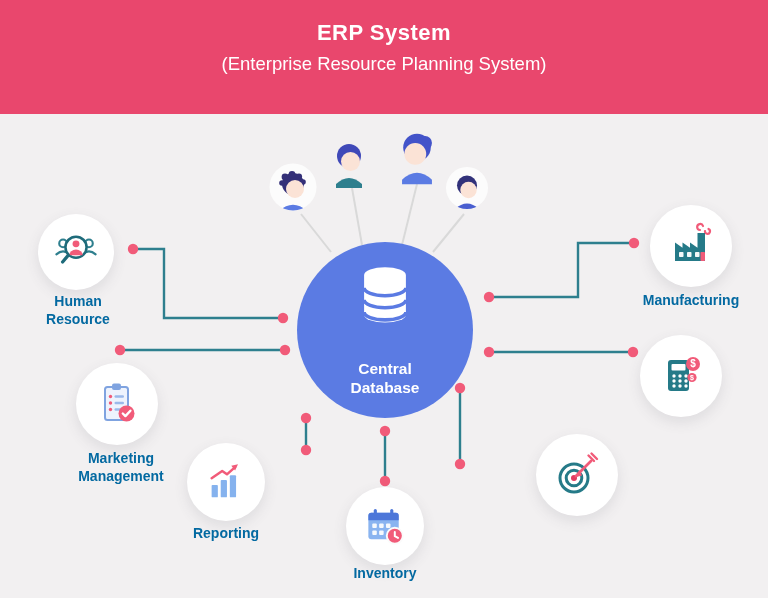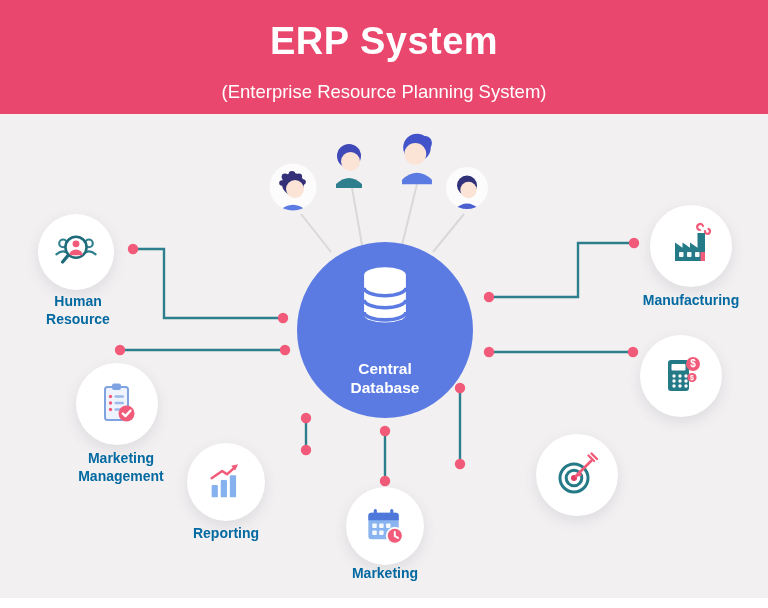--- a/index.html
+++ b/index.html
@@ -1,21 +1,21 @@
 <!DOCTYPE html>
 <html><head>
 <meta charset="utf-8">
 <style>
   html,body{margin:0;padding:0;}
   .page{position:relative;width:768px;height:608px;background:#fff;overflow:hidden;
         font-family:"Liberation Sans",sans-serif;}
   .header{position:absolute;top:0;left:0;width:768px;height:114px;background:#e9476d;
           color:#fff;text-align:center;}
-  .header h1{margin:0;padding-top:20px;font-size:38px;letter-spacing:.5px;font-weight:700;}
-  .header .subtitle{margin-top:18px;font-size:18.5px;font-weight:400;}
+  .header h1{margin:0;padding-top:20px;font-size:22px;letter-spacing:.5px;font-weight:700;}
+  .header .subtitle{margin-top:7px;font-size:18.5px;font-weight:400;}
   .bg-panel{position:absolute;top:114px;left:0;width:768px;height:484px;background:#f2f0f1;}
   .overlay{position:absolute;top:0;left:0;}
   .center-node{position:absolute;left:297px;top:242px;width:176px;height:176px;border-radius:50%;
                background:#5b7be3;display:flex;flex-direction:column;align-items:center;justify-content:center;gap:28px;}
   .center-label{color:#fff;font-weight:700;font-size:15.5px;text-align:center;width:100px;
                 line-height:1.25;margin-top:2px;}
   .node{position:absolute;background:#fff;border-radius:50%;
         box-shadow:0 5px 14px rgba(70,70,90,.12);
         display:flex;align-items:center;justify-content:center;}
   .node-label{position:absolute;transform:translateX(-50%);text-align:center;font-weight:700;
@@ -227,15 +227,15 @@
         <rect x="10.5" y="21" width="4.6" height="4.6" rx="1"></rect>
         <rect x="17.5" y="21" width="4.6" height="4.6" rx="1"></rect>
         <rect x="24.5" y="21" width="4.6" height="4.6" rx="1"></rect>
         <rect x="10.5" y="28" width="4.6" height="4.6" rx="1"></rect>
         <rect x="17.5" y="28" width="4.6" height="4.6" rx="1"></rect>
       </g>
       <circle cx="33.5" cy="33.5" r="8.2" fill="#f15b79" stroke="#fbfbfb" stroke-width="2"></circle>
       <path d="M33.5,29.5 V33.8 L36.8,35.6" stroke="#fff" stroke-width="2" fill="none" stroke-linecap="round"></path>
     </svg>
   </div>
-  <div class="node-label" style="left:385px;top:564px;width:110px">Marketing</div>
+  <div class="node-label" style="left:385px;top:564px;width:110px">Inventory</div>
 
 </div>
 
 </body></html>

